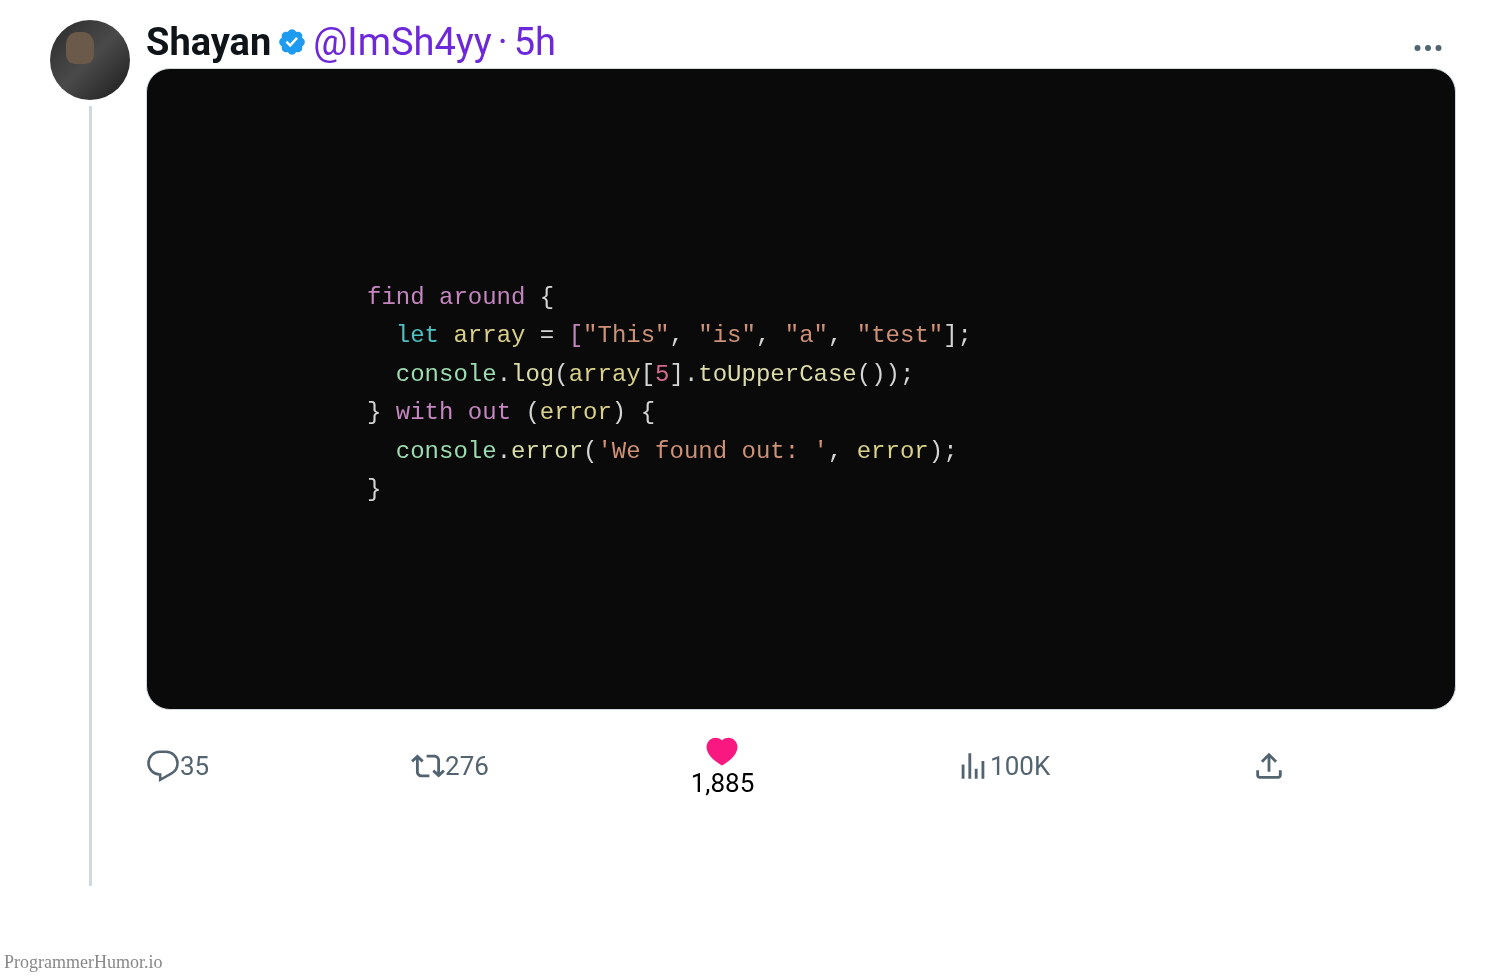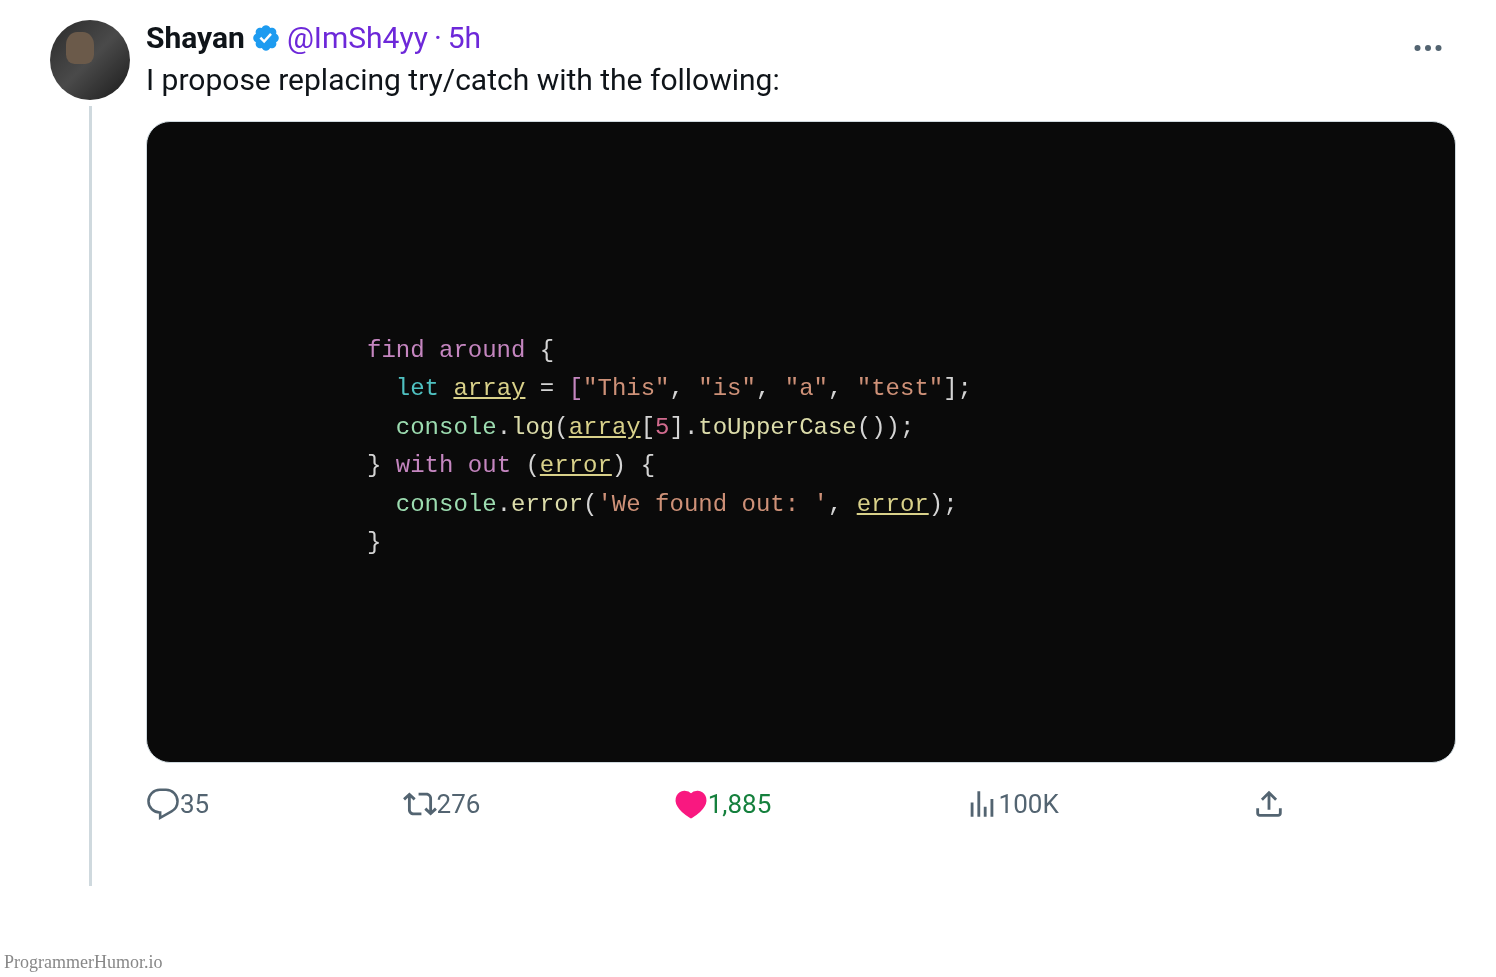--- a/index.html
+++ b/index.html
@@ -52,21 +52,21 @@
       min-height: 780px;
     }
     .content-col {
       flex: 1;
       min-width: 0;
     }
     .header-row {
       display: flex;
       align-items: center;
       gap: 6px;
-      font-size: 30px;
+      font-size: 38px;
       margin-bottom: 4px;
     }
     .display-name {
       font-weight: 700;
       color: #0f1419;
     }
     .verified-badge {
       width: 30px;
       height: 30px;
       fill: #1d9bf0;
@@ -102,21 +102,21 @@
     }
     .code-block {
       font-family: "SF Mono", Monaco, Consolas, "Courier New", monospace;
       font-size: 24px;
       line-height: 1.6;
       white-space: pre;
       color: #d4d4d4;
     }
     .c-kw1 { color: #c586c0; }
     .c-kw2 { color: #4fc1c1; }
-    .c-var { color: #d9d18a; text-decoration: underline; }
+    .c-var { color: #d9d18a; }
     .c-str { color: #ce9178; }
     .c-obj { color: #9cdcb0; }
     .c-fn  { color: #dcdcaa; }
     .c-num { color: #d16b8e; }
     .c-punc{ color: #d4d4d4; }
     .c-par { color: #d4d4d4; }
     .c-brk { color: #c586c0; }
     .actions-row {
       display: flex;
       align-items: center;
@@ -134,21 +134,22 @@
       cursor: pointer;
     }
     .action svg {
       width: 34px;
       height: 34px;
       fill: none;
       stroke: currentColor;
       stroke-width: 1.8;
     }
     .action.liked {
-      color: #15803d;
+      color: #000000;
+      flex-direction: column;
     }
     .action.liked svg {
       fill: #f91880;
       stroke: #f91880;
     }
     .watermark {
       position: absolute;
       left: 4px;
       bottom: 4px;
       font-family: Georgia, serif;
@@ -177,21 +178,20 @@
     </div>
 
     <div class="more-button">
       <svg viewBox="0 0 24 24">
           <circle cx="5" cy="12" r="2"></circle>
           <circle cx="12" cy="12" r="2"></circle>
           <circle cx="19" cy="12" r="2"></circle>
         </svg>
     </div>
 
-    <div class="tweet-text">I propose replacing try/catch with the following:</div>
 
     <div class="code-image">
       <div class="code-block"><span class="c-kw1">find around</span><span class="c-punc"> {</span>
 <span>  </span><span class="c-kw2">let</span><span> </span><span class="c-var">array</span><span class="c-punc"> = </span><span class="c-brk">[</span><span class="c-str">"This"</span><span class="c-punc">, </span><span class="c-str">"is"</span><span class="c-punc">, </span><span class="c-str">"a"</span><span class="c-punc">, </span><span class="c-str">"test"</span><span class="c-punc">];</span>
 <span>  </span><span class="c-obj">console</span><span class="c-punc">.</span><span class="c-fn">log</span><span class="c-par">(</span><span class="c-var">array</span><span class="c-punc">[</span><span class="c-num">5</span><span class="c-punc">]</span><span class="c-punc">.</span><span class="c-fn">toUpperCase</span><span class="c-par">());</span>
 <span class="c-punc">}</span><span class="c-kw1"> with out </span><span class="c-par">(</span><span class="c-var">error</span><span class="c-par">) {</span>
 <span>  </span><span class="c-obj">console</span><span class="c-punc">.</span><span class="c-fn">error</span><span class="c-par">(</span><span class="c-str">'We found out: '</span><span class="c-punc">, </span><span class="c-var">error</span><span class="c-par">);</span>
 <span class="c-punc">}</span></div>
     </div>
 

